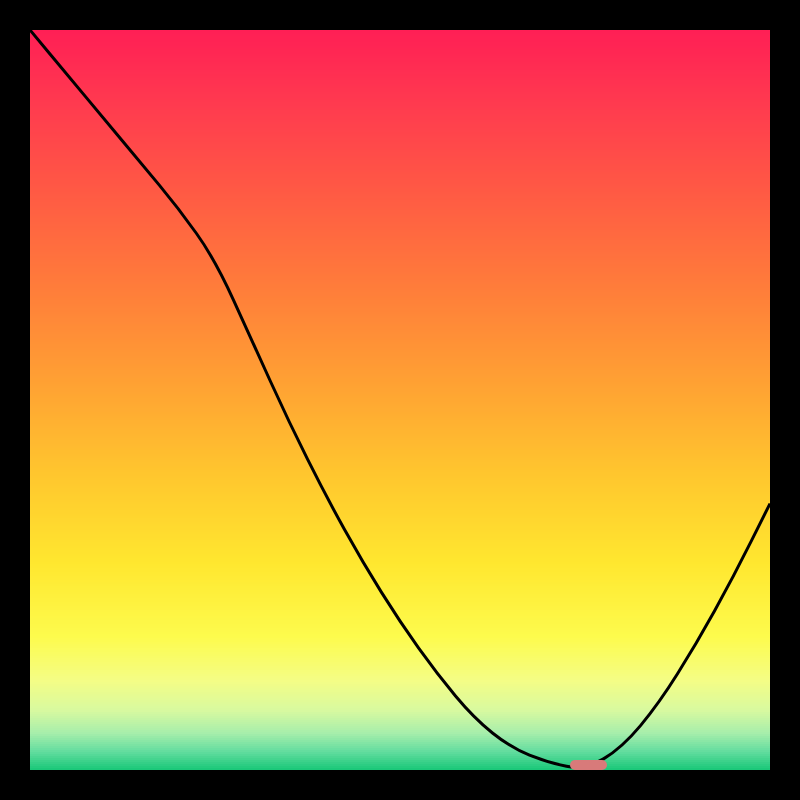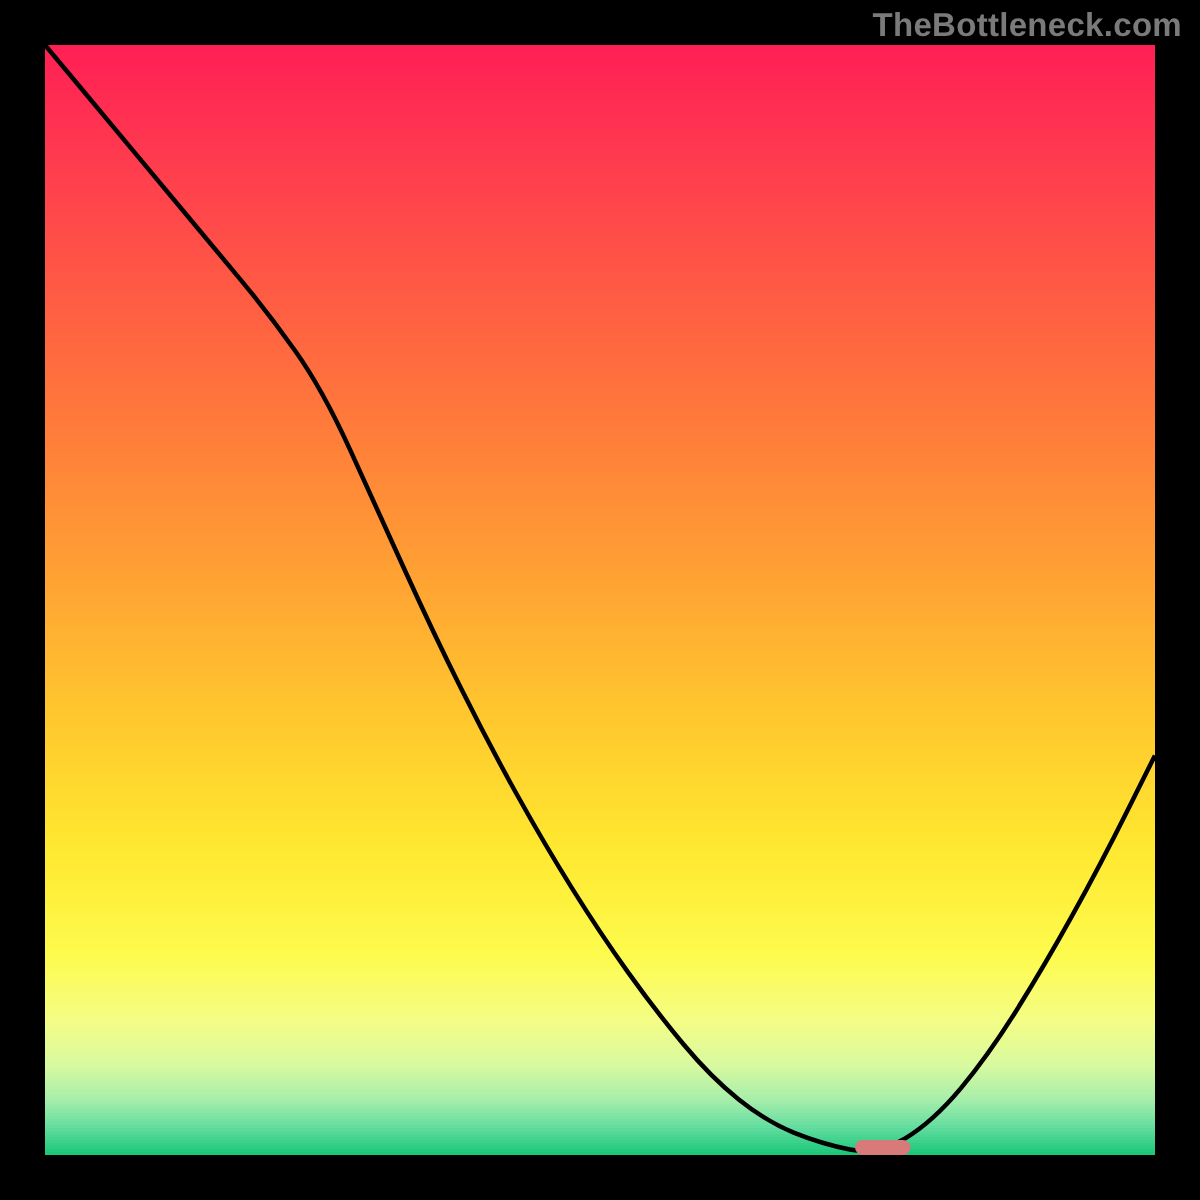--- a/index.html
+++ b/index.html
@@ -56,21 +56,20 @@
     font-size: 22px;
     font-weight: 600;
     color: #7a7a7a;
     letter-spacing: 0.2px;
   }
 </style>
 </head>
 <body>
 
 <div class="frame">
-  <div class="watermark">TheBottleneck.com</div>
   <div class="plot">
     <div class="gradient" id="grad">
         <div style="top: 0px; height: 2.5px; background: rgb(255, 31, 85);"></div>
         <div style="top: 2px; height: 2.5px; background: rgb(255, 32, 85);"></div>
         <div style="top: 4px; height: 2.5px; background: rgb(255, 33, 85);"></div>
         <div style="top: 6px; height: 2.5px; background: rgb(255, 34, 84);"></div>
         <div style="top: 8px; height: 2.5px; background: rgb(255, 34, 84);"></div>
         <div style="top: 10px; height: 2.5px; background: rgb(255, 35, 84);"></div>
         <div style="top: 12px; height: 2.5px; background: rgb(255, 36, 84);"></div>
         <div style="top: 14px; height: 2.5px; background: rgb(255, 36, 84);"></div>

